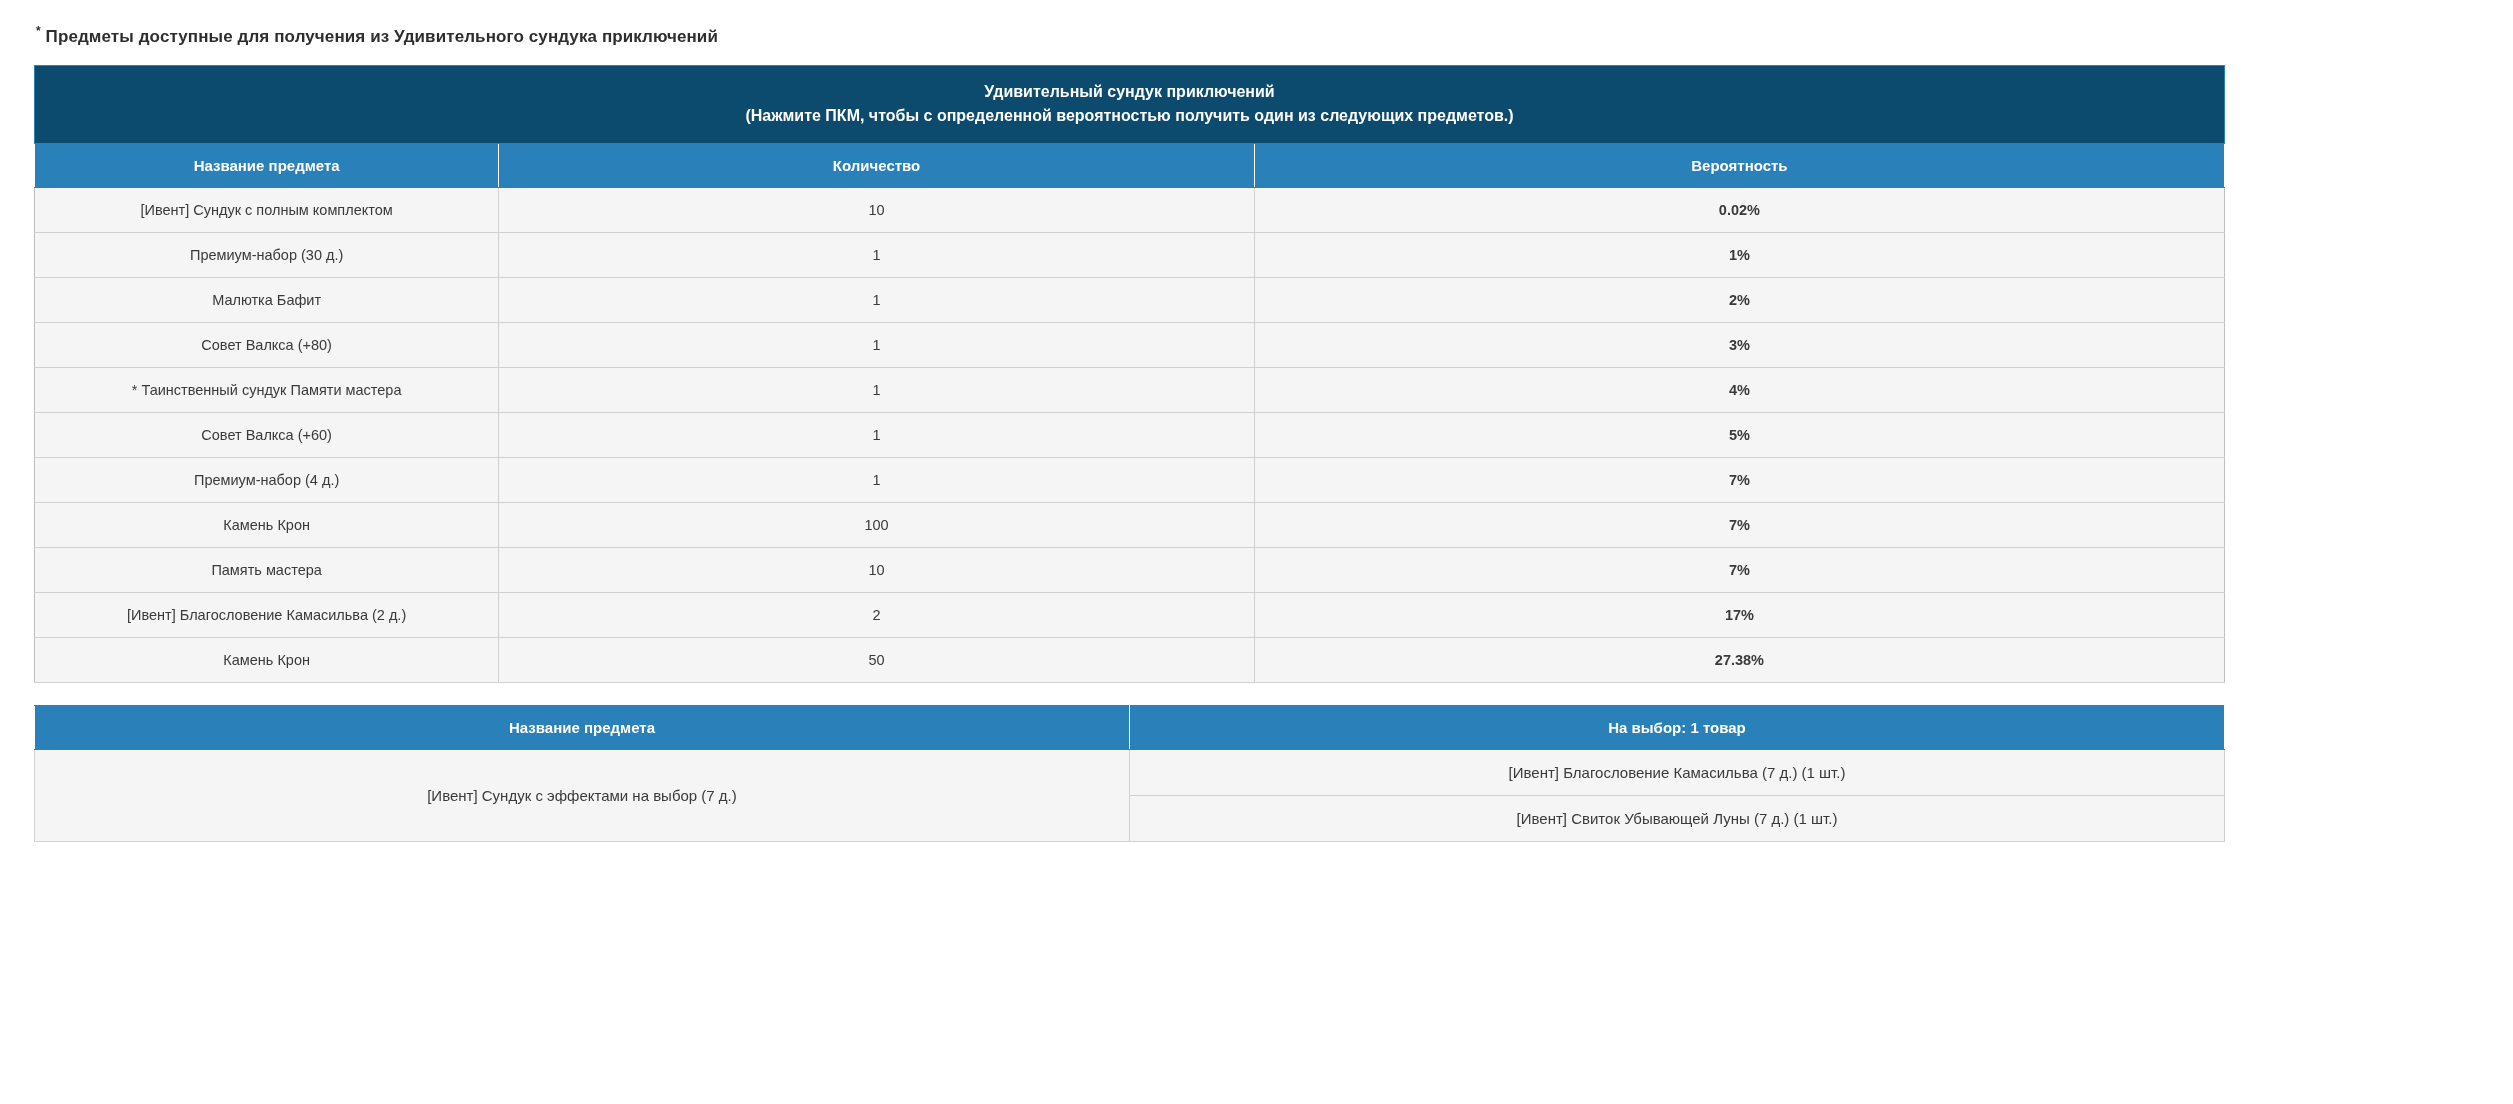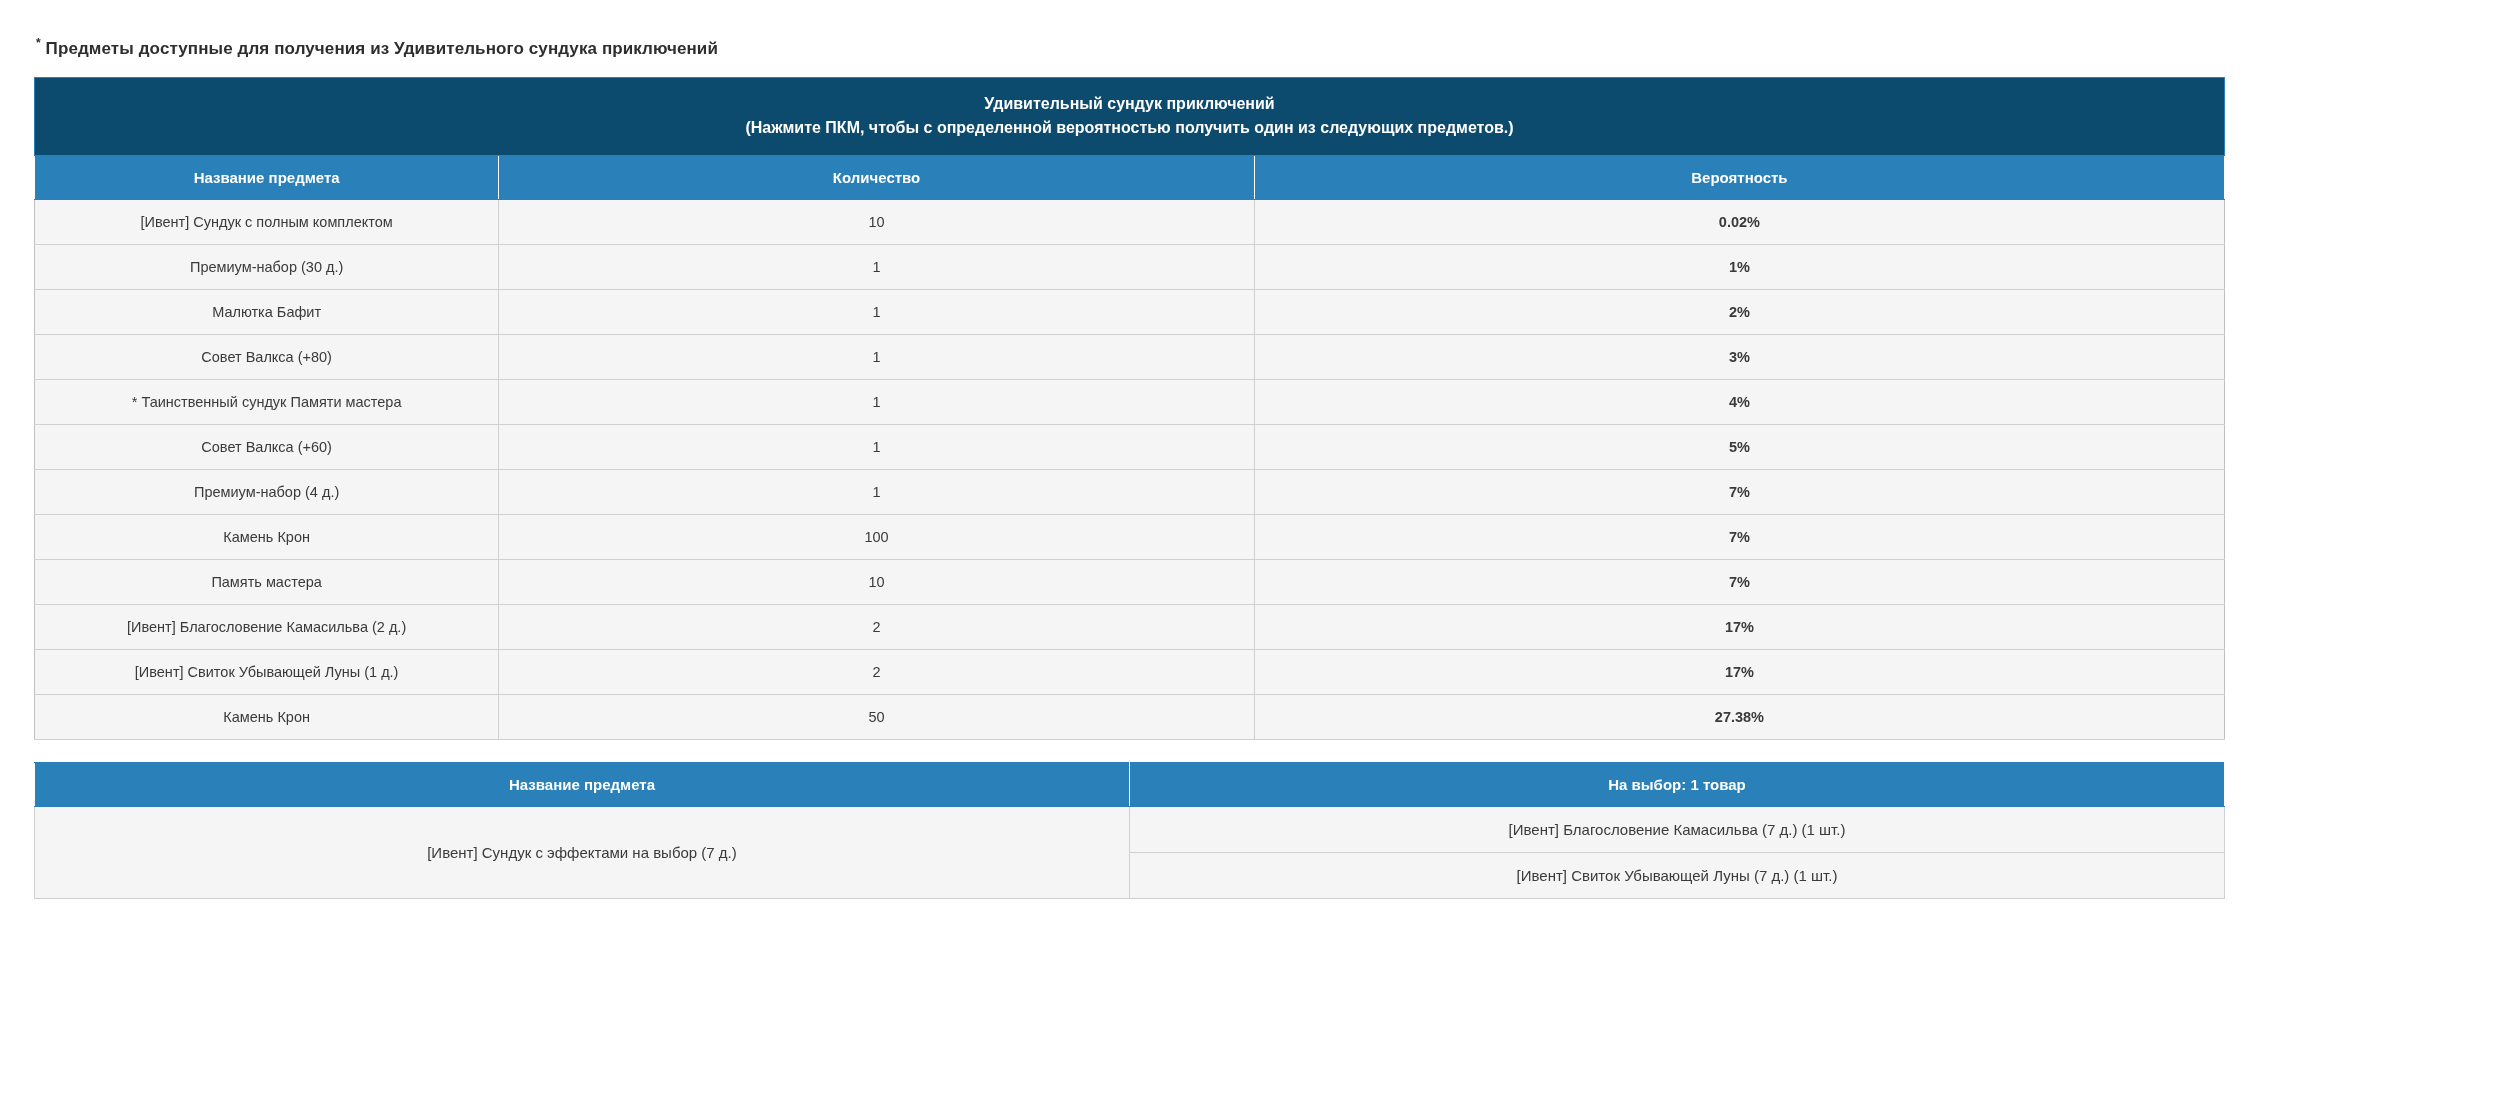--- a/index.html
+++ b/index.html
@@ -9,21 +9,21 @@
   }
   body {
     width: 2513px;
     font-family: "Liberation Sans", sans-serif;
     color: #333333;
     -webkit-font-smoothing: antialiased;
   }
   .page {
     width: 2259px;
     box-sizing: border-box;
-    padding: 32px 34px 30px 34px;
+    padding: 20px 34px 30px 34px;
   }
   .note {
     font-size: 17px;
     font-weight: bold;
     color: #2e2e2e;
     margin: 4px 0 18px 2px;
     letter-spacing: 0.1px;
   }
   .note .star {
     font-size: 12px;
@@ -179,25 +179,20 @@
         <td>Память мастера</td>
         <td>10</td>
         <td>7%</td>
       </tr>
       <tr>
         <td>[Ивент] Благословение Камасильва (2 д.)</td>
         <td>2</td>
         <td>17%</td>
       </tr>
       <tr>
-        <td>[Ивент] Свиток Убывающей Луны (1 д.)</td>
-        <td>2</td>
-        <td>17%</td>
-      </tr>
-      <tr>
         <td>Камень Крон</td>
         <td>50</td>
         <td>27.38%</td>
       </tr>
     </tbody>
   </table>
 
   <div class="spacer"></div>
 
   <table class="choice-table">

